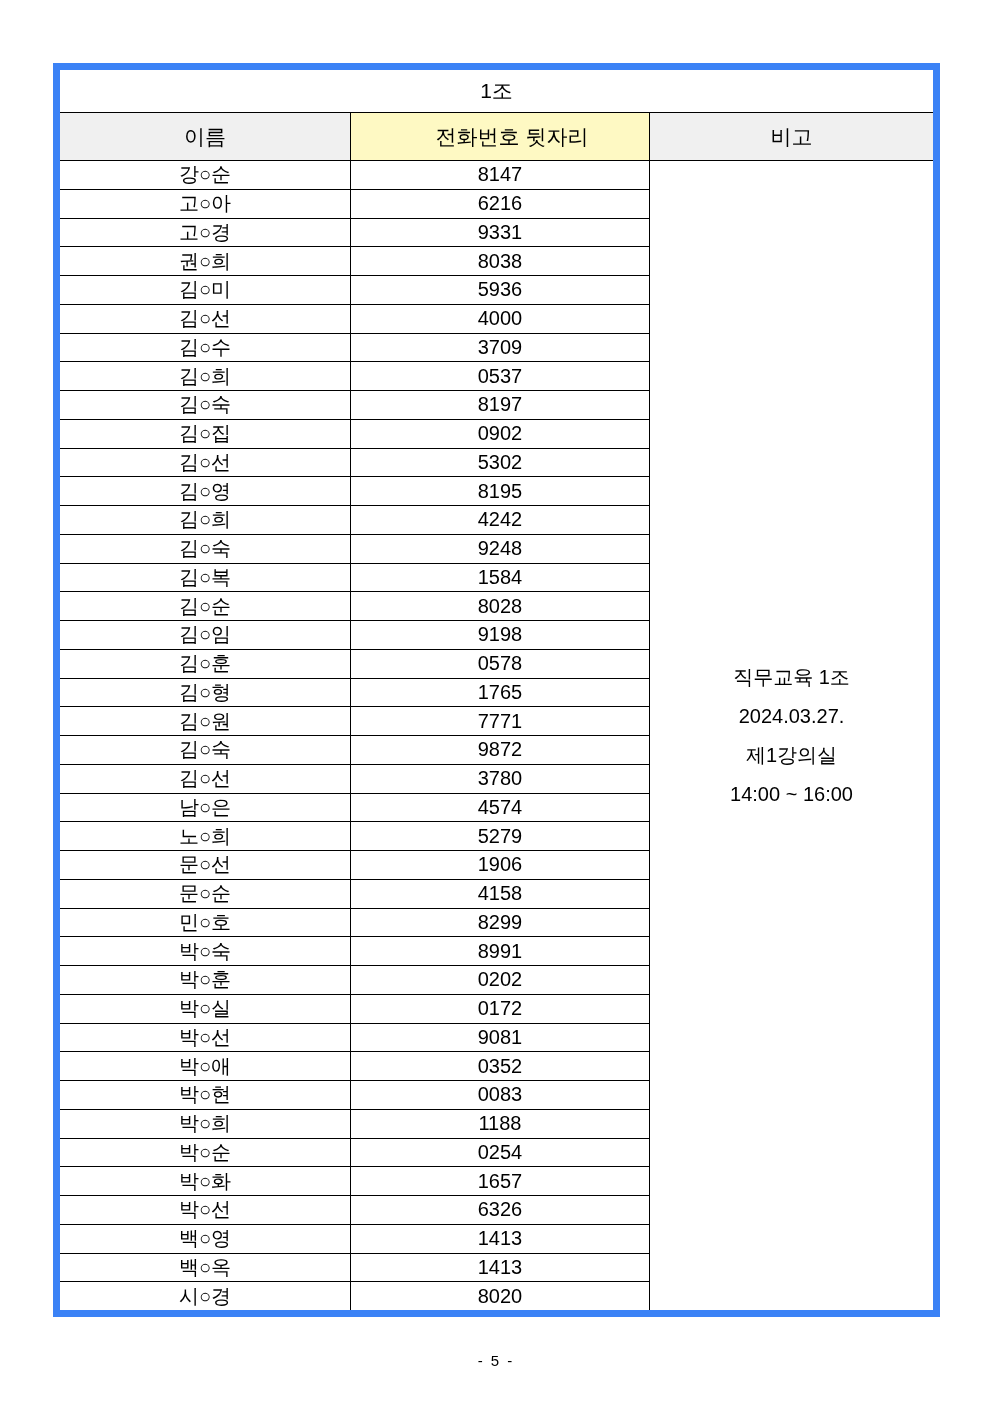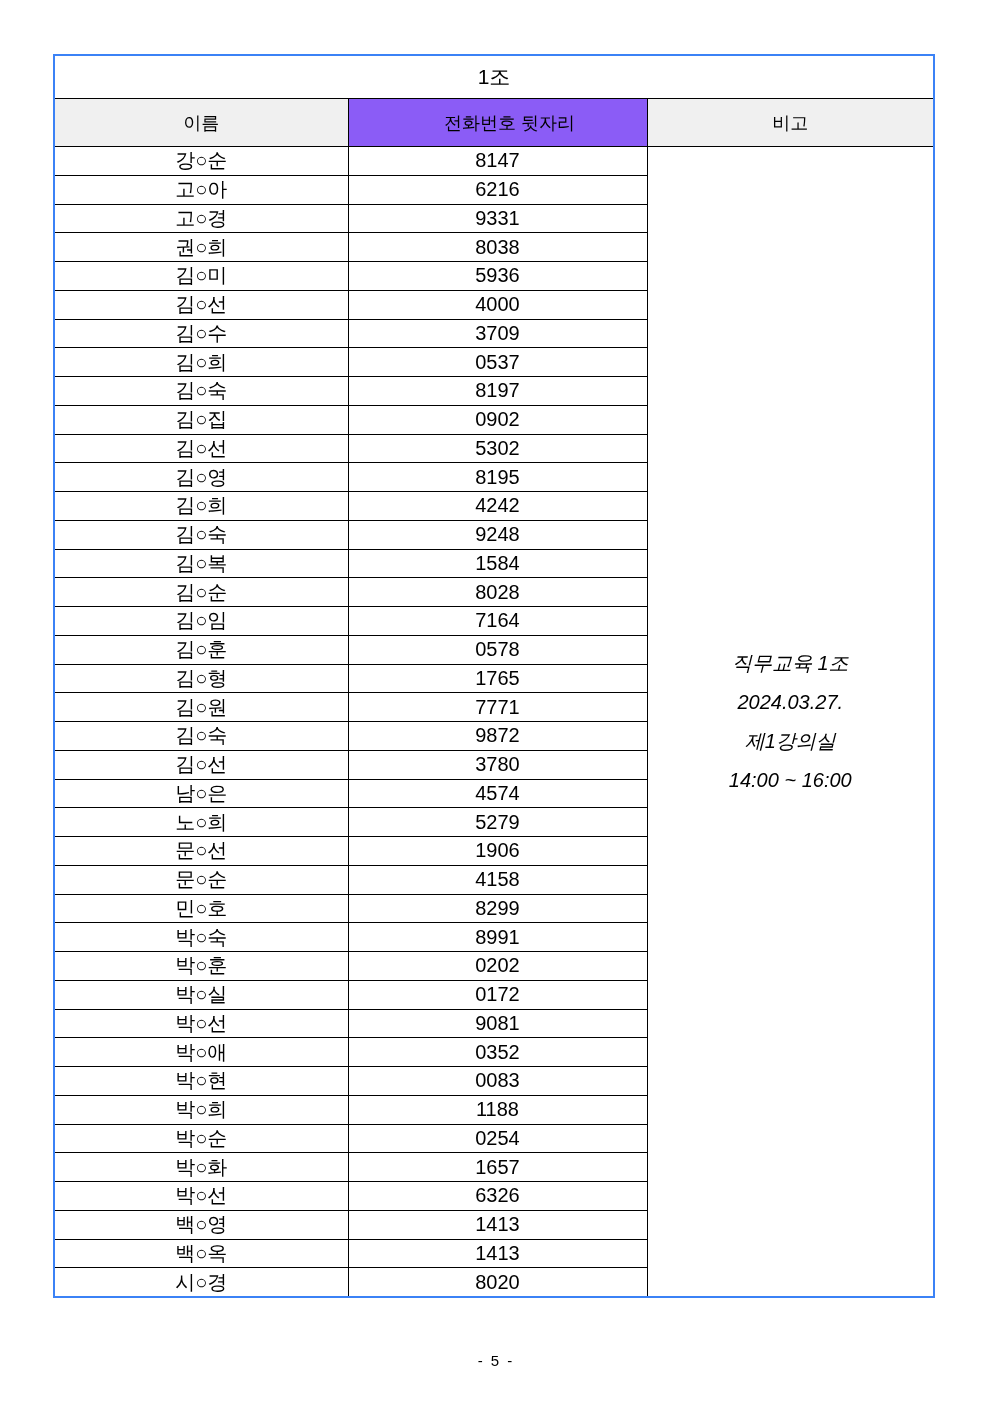--- a/index.html
+++ b/index.html
@@ -12,56 +12,55 @@
   .sheet {
     position: relative;
     width: 992px;
     height: 1403px;
     background: #ffffff;
     overflow: hidden;
   }
   table.roster {
     position: absolute;
     left: 53px;
-    top: 54px;
+    top: 63px;
     width: 880px;
     border-collapse: collapse;
     table-layout: fixed;
-    border: 2px solid #3b82f6;
+    border: 7px solid #3b82f6;
   }
   table.roster td, table.roster th {
     border: 1px solid #000000;
     text-align: center;
     vertical-align: middle;
     padding: 0;
     font-weight: normal;
     overflow: hidden;
     white-space: nowrap;
   }
   tr.title-row td {
     height: 42px;
     font-size: 21px;
   }
   tr.header-row th {
     height: 47px;
-    font-size: 18px;
+    font-size: 21px;
     background: #f0f0f0;
   }
   tr.data-row td {
     height: 27.75px;
     font-size: 20px;
   }
   td.remark-cell {
     vertical-align: middle;
     font-size: 20px;
     white-space: nowrap;
   }
   .remark-line {
     line-height: 39px;
-    font-style: italic;
   }
   .page-number {
     position: absolute;
     left: 0;
     top: 1352px;
     width: 100%;
     text-align: center;
     font-size: 15px;
     letter-spacing: 2px;
   }
@@ -75,21 +74,21 @@
       <col style="width:294px">
       <col style="width:299px">
       <col style="width:287px">
     </colgroup>
     <tbody id="table-body">
       <tr class="title-row">
         <td colspan="3">1조</td>
       </tr>
       <tr class="header-row">
         <th style="background: rgb(240, 240, 240);">이름</th>
-        <th style="background: #8b5cf6; padding-left: 24px;">전화번호 뒷자리</th>
+        <th style="background: #fef9c3; padding-left: 24px;">전화번호 뒷자리</th>
         <th style="background: rgb(240, 240, 240); margin-left: 22px;">비고</th>
       </tr>
     <tr class="data-row">
           <td>강○순</td>
           <td>8147</td>
           <td class="remark-cell" rowspan="40">
             <div class="remark-line">직무교육 1조</div>
             <div class="remark-line">2024.03.27.</div>
             <div class="remark-line">제1강의실</div>
             <div class="remark-line">14:00 ~ 16:00</div>
@@ -150,21 +149,21 @@
         <tr class="data-row">
           <td>김○복</td>
           <td>1584</td>
         </tr>
         <tr class="data-row">
           <td>김○순</td>
           <td>8028</td>
         </tr>
         <tr class="data-row">
           <td>김○임</td>
-          <td>7164</td>
+          <td>9198</td>
         </tr>
         <tr class="data-row">
           <td>김○훈</td>
           <td>0578</td>
         </tr>
         <tr class="data-row">
           <td>김○형</td>
           <td>1765</td>
         </tr>
         <tr class="data-row">

